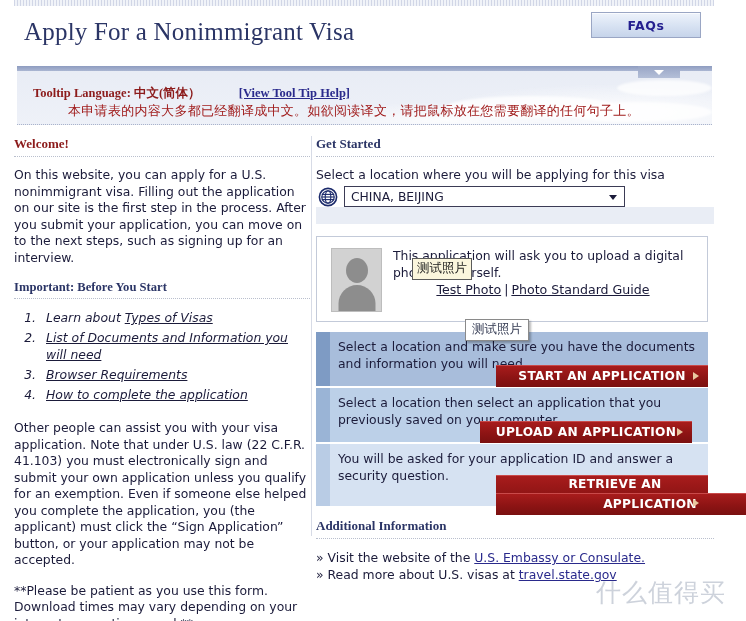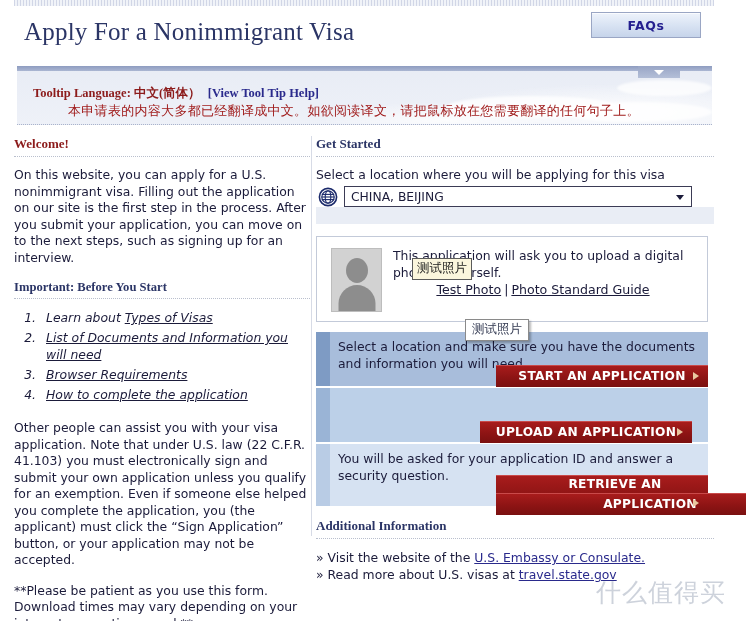--- a/index.html
+++ b/index.html
@@ -104,21 +104,22 @@
     left: 16px; top: 19px;
     font-family: "Liberation Serif", "DejaVu Serif", serif;
     font-size: 12.5px;
     font-weight: bold;
     color: #8c1b1b;
     white-space: nowrap;
   }
   .ttl-line1 .lang { color: #8c1b1b; }
   .ttl-help {
     color: #2a2a8c;
-    margin-left: 4px;
+    text-decoration: underline;
+    margin-left: 35px;
     cursor: pointer;
   }
   .ttl-line2 {
     position: absolute;
     left: 8px; top: 36px;
     font-size: 13px;
     color: #a01c1c;
     letter-spacing: .3px;
     white-space: nowrap;
     margin-left: 43px;
@@ -202,21 +203,21 @@
     background: linear-gradient(180deg,#ffffff 0%, #ffffff 55%, #e9edf5 55%, #e9edf5 100%);
   }
   .globe-icon {
     position: absolute;
     left: 2px; top: 1px;
     width: 20px; height: 20px;
   }
   .loc-select {
     position: absolute;
     left: 28px; top: 0;
-    width: 348px; height: 21px;
+    width: 281px; height: 21px;
     border: 1px solid #3b3b55;
     background: #ffffff;
     font-size: 12.3px;
     color: #1b1b3a;
     display: flex;
     align-items: center;
     padding: 0 6px;
     box-sizing: border-box;
     cursor: pointer;
   }
@@ -502,20 +503,21 @@
         <div class="accent"></div>
         <div class="ptext">Select a location and make sure you have the documents and information you will need.</div>
         <div class="cta cta-1">
           <span>START AN APPLICATION</span>
           <span class="arw"></span>
         </div>
       </div>
 
       <div class="panel panel-2">
         <div class="accent"></div>
+        <div class="ptext">Select a location then select an application that you previously saved on your computer.</div>
         <div class="cta cta-2">
           <span>UPLOAD AN APPLICATION</span>
           <span class="arw"></span>
         </div>
       </div>
 
       <div class="panel panel-3">
         <div class="accent"></div>
         <div class="ptext">You will be asked for your application ID and answer a security question.</div>
         <div class="cta cta-3">

